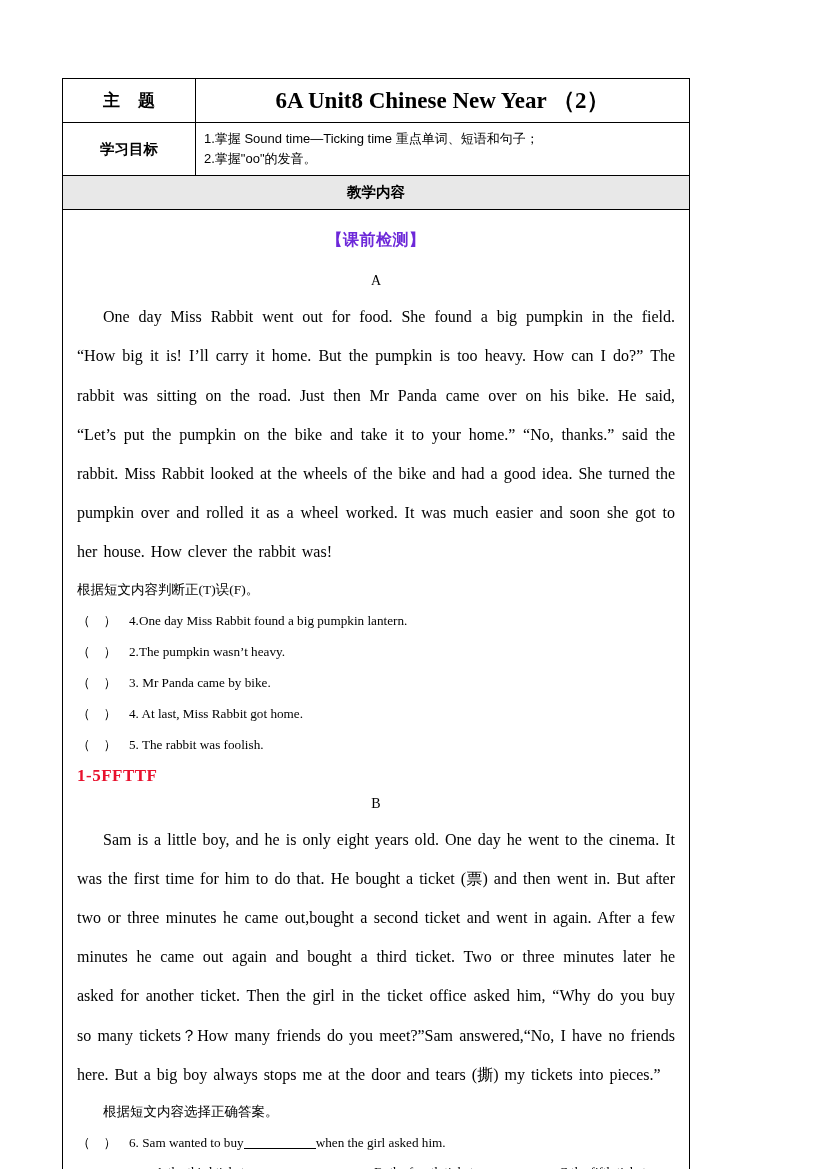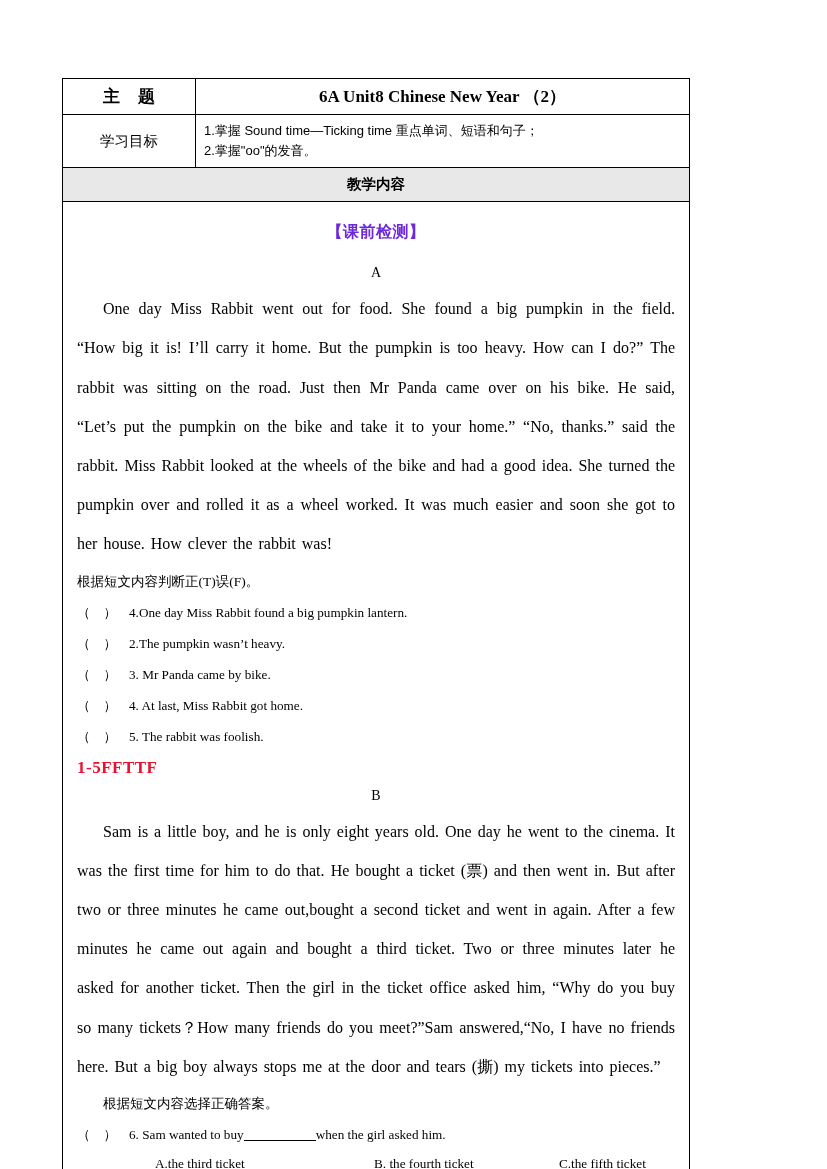--- a/index.html
+++ b/index.html
@@ -49,27 +49,27 @@
   }
   .label-topic {
     font-size: 17px;
     font-weight: bold;
     letter-spacing: 18px;
     text-indent: 18px;
   }
   .title-main {
     width: 100%;
     text-align: center;
-    font-size: 17px;
+    font-size: 23px;
     font-weight: bold;
     font-family: "Liberation Serif", serif;
   }
   .label-goal {
     font-size: 14.5px;
-    font-weight: normal;
+    font-weight: bold;
   }
   .goal-list {
     font-size: 13px;
     line-height: 1.55;
     font-family: "Liberation Sans", sans-serif;
   }
   .goal-list div {
     white-space: nowrap;
   }
   .row-section {

